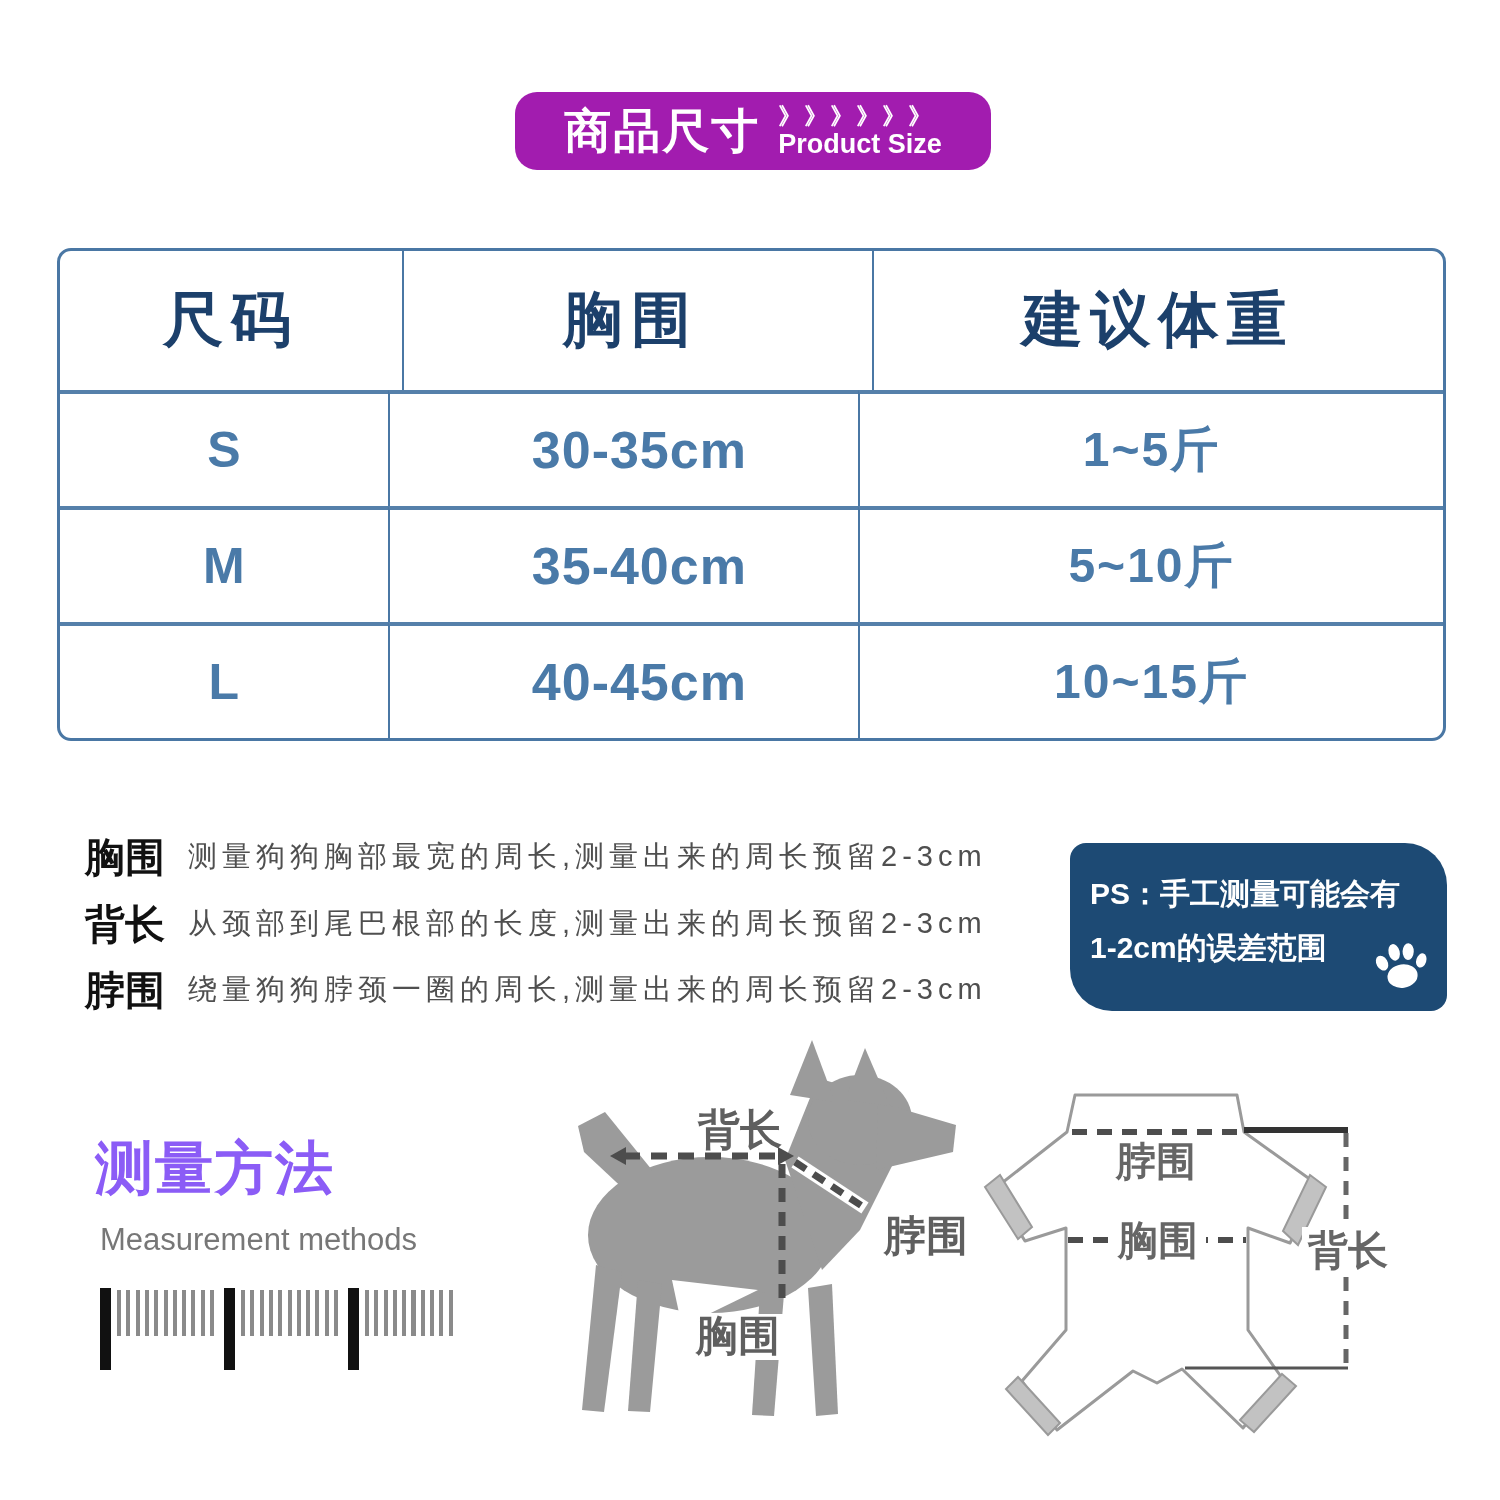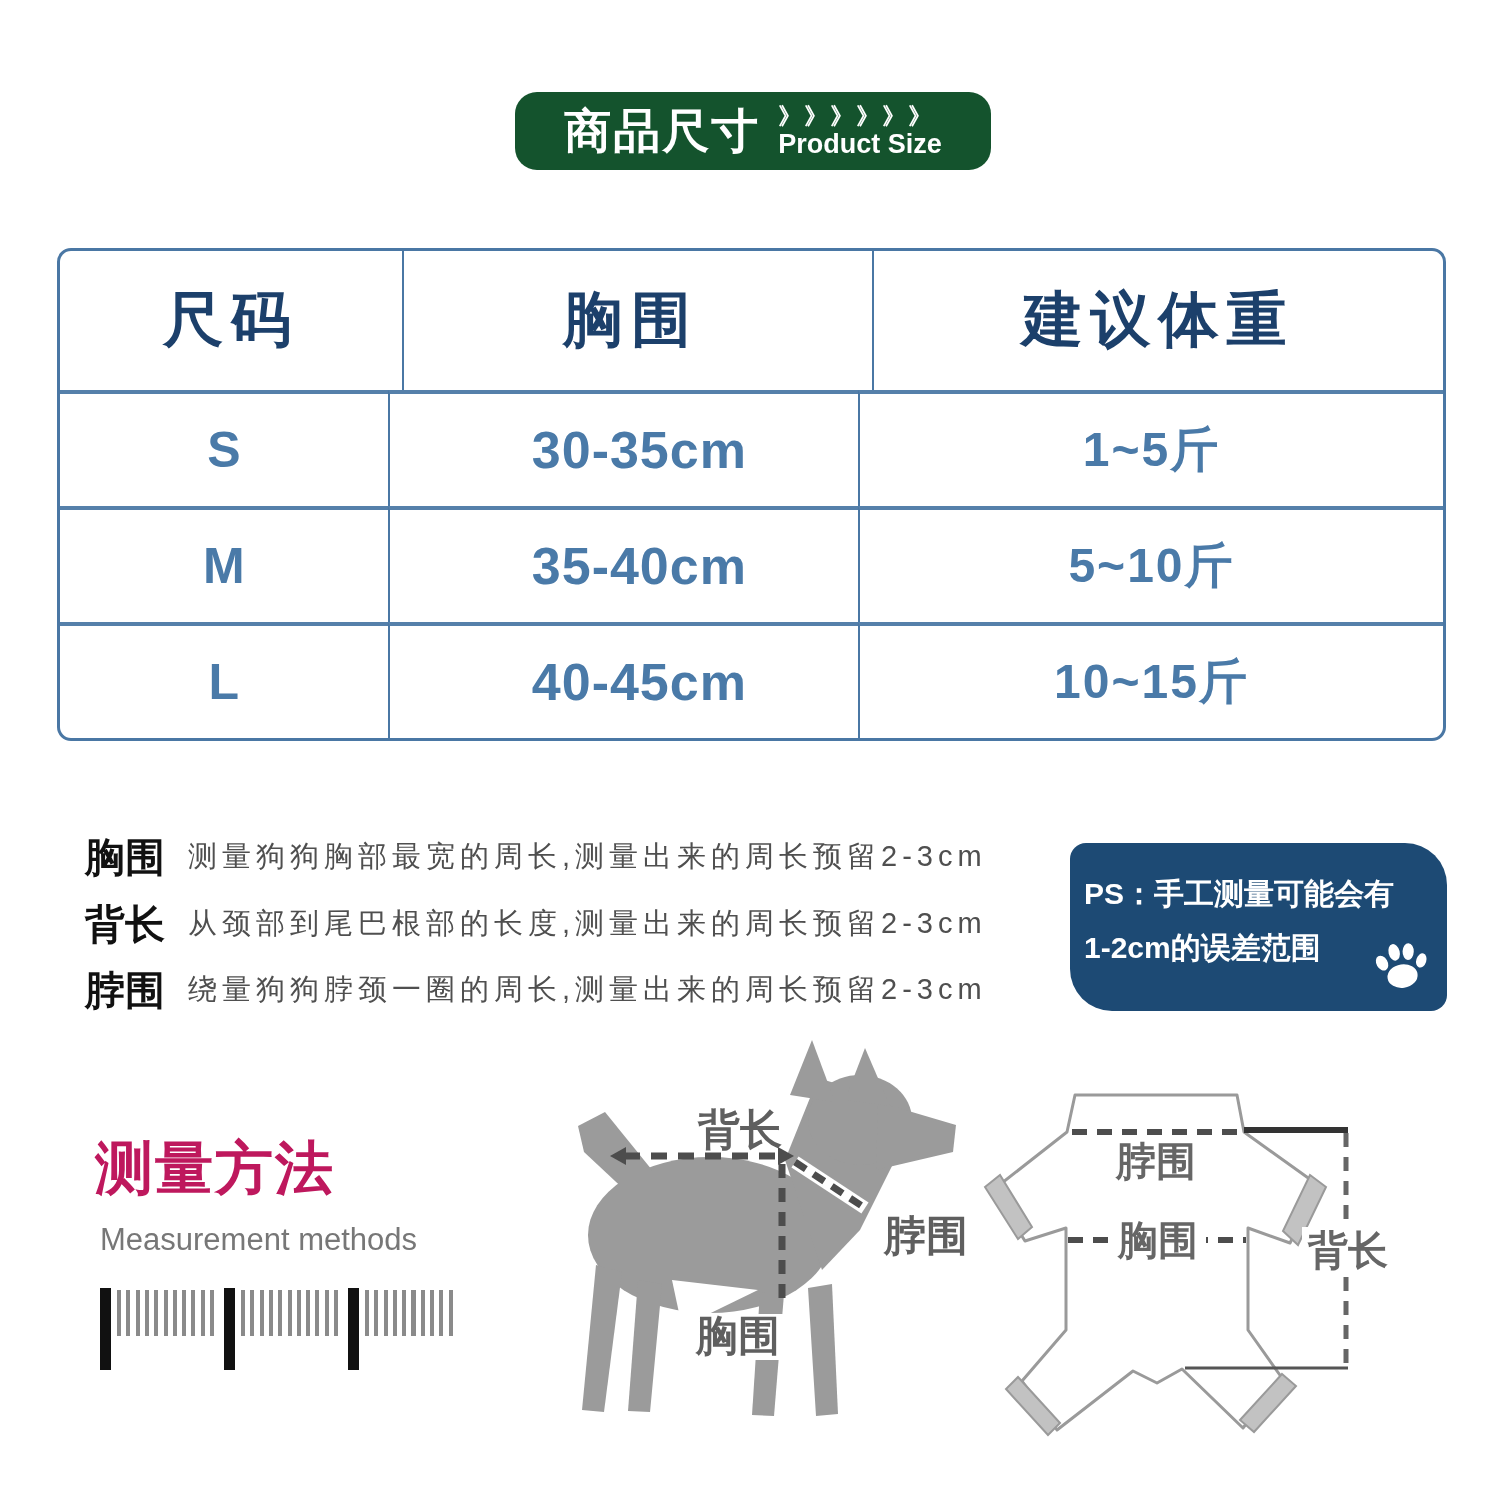--- a/index.html
+++ b/index.html
@@ -1,21 +1,21 @@
 <!DOCTYPE html>
 <html><head>
 <meta charset="utf-8">
 <style>
   html,body{margin:0;padding:0;background:#fff;}
   body{font-family:"Liberation Sans","DejaVu Sans",sans-serif;}
   .stage{position:relative;width:1500px;height:1500px;background:#fff;overflow:hidden;}
   .abs{position:absolute;}
 
   
-  .badge{left:515px;top:92px;width:476px;height:78px;background:#14532d;border-radius:22px;
+  .badge{left:515px;top:92px;width:476px;height:78px;background:#a21caf;border-radius:22px;
          display:flex;align-items:center;justify-content:center;gap:18px;color:#fff;}
   .badge-cn{font-size:47px;font-weight:700;letter-spacing:2px;}
   .badge-right{display:flex;flex-direction:column;align-items:flex-start;line-height:1;}
   .badge-chevrons{font-size:23px;font-weight:700;letter-spacing:3px;margin-bottom:3px;white-space:nowrap;}
   .badge-en{font-size:27px;font-weight:700;}
 
   
   .size-table{left:57px;top:248px;width:1383px;height:487px;border:3px solid #4a77a4;border-radius:14px;
               overflow:hidden;display:grid;grid-template-columns:23.7% 34% 42.3%;
               grid-template-rows:139px 1fr 1fr 1fr;background:#fff;}
@@ -27,26 +27,26 @@
   .td-val{font-size:52px;font-weight:700;color:#4a7aa8;letter-spacing:1px;padding-left:31px;}
   .td-wt{font-size:48px;font-weight:700;color:#4a7aa8;letter-spacing:2px;}
 
   
   .note-row{display:flex;align-items:center;height:58px;}
   .note-label{font-size:40px;font-weight:700;color:#111;width:92px;flex:0 0 auto;}
   .note-text{font-size:29px;color:#4f4f4f;letter-spacing:5px;white-space:nowrap;margin-left:11px;}
 
   
   .ps-box{left:1070px;top:843px;width:377px;height:168px;background:#1d4a74;color:#fff;
-          border-radius:16px 42px 16px 42px;box-sizing:border-box;padding:24px 20px 0 14px;}
+          border-radius:16px 42px 16px 42px;box-sizing:border-box;padding:24px 20px 0 20px;}
   .ps-line{font-size:30px;font-weight:700;line-height:54px;white-space:nowrap;}
   .paw{position:absolute;right:16px;bottom:18px;width:60px;height:56px;transform:rotate(-8deg);}
 
   
-  .method-cn{left:95px;top:1130px;font-size:58px;font-weight:700;color:#be185d;letter-spacing:2px;}
+  .method-cn{left:95px;top:1130px;font-size:58px;font-weight:700;color:#8b5cf6;letter-spacing:2px;}
   .method-en{left:100px;top:1222px;font-size:31px;color:#777;}
   .ruler{left:100px;top:1288px;width:365px;height:82px;}
   .ruler .bar{position:absolute;top:0;width:11px;height:82px;background:#111;}
   .ruler .ticks{position:absolute;top:2px;height:46px;
         background:repeating-linear-gradient(90deg,#8a8a8a 0 4px,transparent 4px 9.3px);}
 
   svg text{font-family:"Liberation Sans","DejaVu Sans",sans-serif;}
 </style>
 </head>
 <body>

